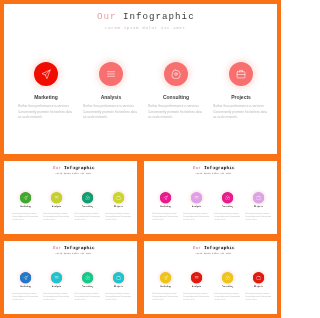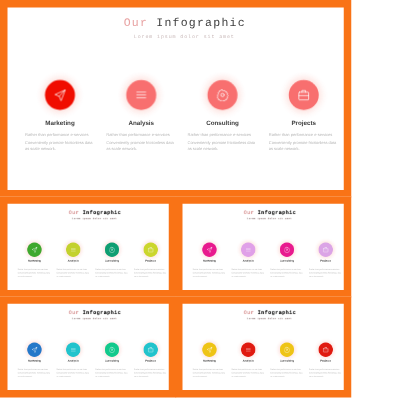--- a/index.html
+++ b/index.html
@@ -1,19 +1,19 @@
 <!DOCTYPE html>
 <html><head>
 <meta charset="utf-8">
 <style>
 html,body{margin:0;padding:0;}
 body{width:281px;height:318px;background:#fff;font-family:"Liberation Sans",sans-serif;overflow:hidden;}
 .slidewrap,.title,.sub,.lbl,.body{will-change:transform;}
 .page{position:relative;width:281px;height:318px;}
-.cell{position:absolute;box-sizing:border-box;background:#fff;border:6px solid #f97316;overflow:hidden;}
+.cell{position:absolute;box-sizing:border-box;background:#fff;border:4px solid #f97316;overflow:hidden;}
 
 .hero-cell{left:0;top:0;width:281px;height:158px;}
 .t-cell{width:141px;height:81px;}
 .slidewrap{position:absolute;left:0;top:0;width:281px;height:158px;transform-origin:0 0;}
 .slide{position:absolute;left:0;top:0;width:281px;height:158px;}
 .title{text-align:center;font-family:"Liberation Mono",monospace;font-size:9.2px;letter-spacing:1px;position:absolute;left:3.4px;right:0;top:7px;white-space:nowrap;}
 .t1{color:#e8a3a3;}
 .t2{color:#3d3d3d;}
 .sub{text-align:center;font-family:"Liberation Mono",monospace;font-size:4px;letter-spacing:0.7px;color:#c9b9b9;position:absolute;left:2.2px;right:0;top:22px;white-space:nowrap;}
 .col{position:absolute;top:58px;width:70px;text-align:center;}

